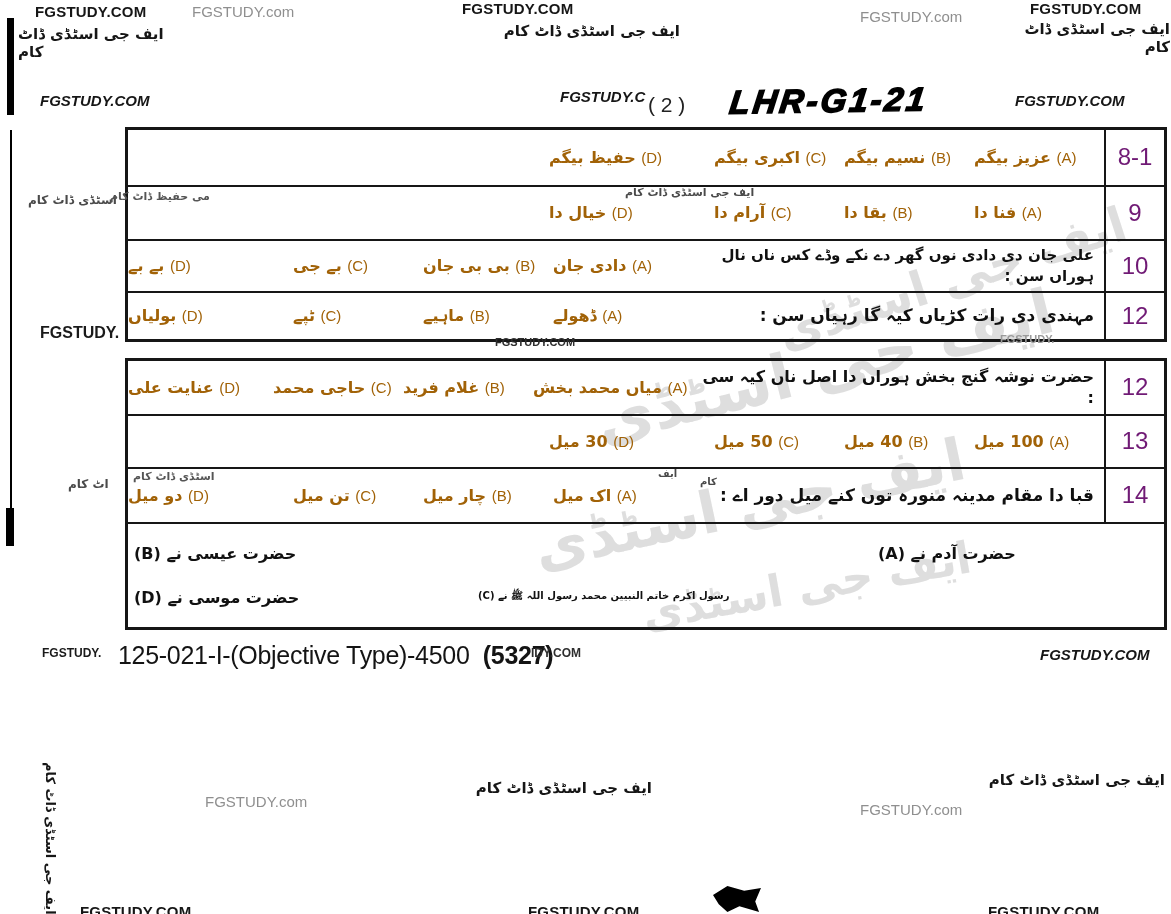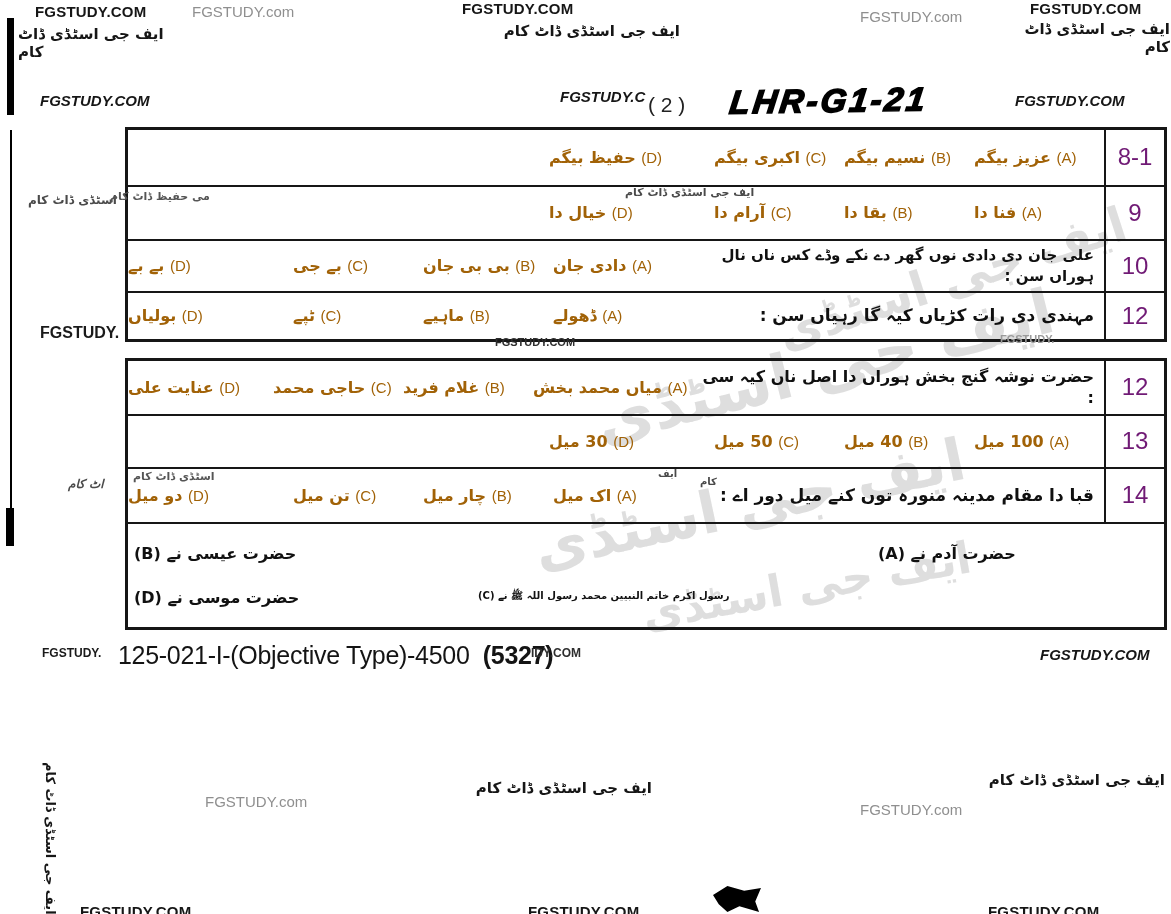--- a/index.html
+++ b/index.html
@@ -83,21 +83,21 @@
   <div class="abs brand-urdu urdu" style="left:1005px; top:20px; width:165px;">ایف جی اسٹڈی ڈاٹ کام</div>
 
   <div class="abs brand-caps-i" style="left:40px; top:92px;">FGSTUDY.COM</div>
   <div class="abs brand-caps-i" style="left:560px; top:88px;">FGSTUDY.C</div>
   <div class="abs" style="left:648px; top:93px; font-size:21px; color:#222;">( 2 )</div>
   <div class="abs handwrite" style="left:730px; top:82px;">LHR-G1-21</div>
   <div class="abs brand-caps-i" style="left:1015px; top:92px;">FGSTUDY.COM</div>
 
   <div class="abs urdu small-wm frag" style="left:28px; top:193px; font-size:12px;">اسٹڈی ڈاٹ کام</div>
   <div class="abs frag" style="left:40px; top:324px; font-weight:bold; font-size:16px; color:#1a1a1a;">FGSTUDY.</div>
-  <div class="abs urdu small-wm frag" style="left:68px; top:477px; font-size:12px;font-style:italic;">اٹ کام</div>
+  <div class="abs urdu small-wm frag" style="left:68px; top:477px; font-size:12px;">اٹ کام</div>
 
   <div class="abs tblock" style="left:125px; top:127px; width:1042px; height:215px;">
 
     <div class="trow" style="flex:58 0 0;">
       <div class="num">8-1</div>
       <div class="opt urdu"><span class="ltr">(A)</span> <span>عزیز بیگم</span></div>
       <div class="opt urdu"><span class="ltr">(B)</span> <span>نسیم بیگم</span></div>
       <div class="opt urdu"><span class="ltr">(C)</span> <span>اکبری بیگم</span></div>
       <div class="opt d urdu"><span class="ltr">(D)</span> <span>حفیظ بیگم</span></div>
     </div>

